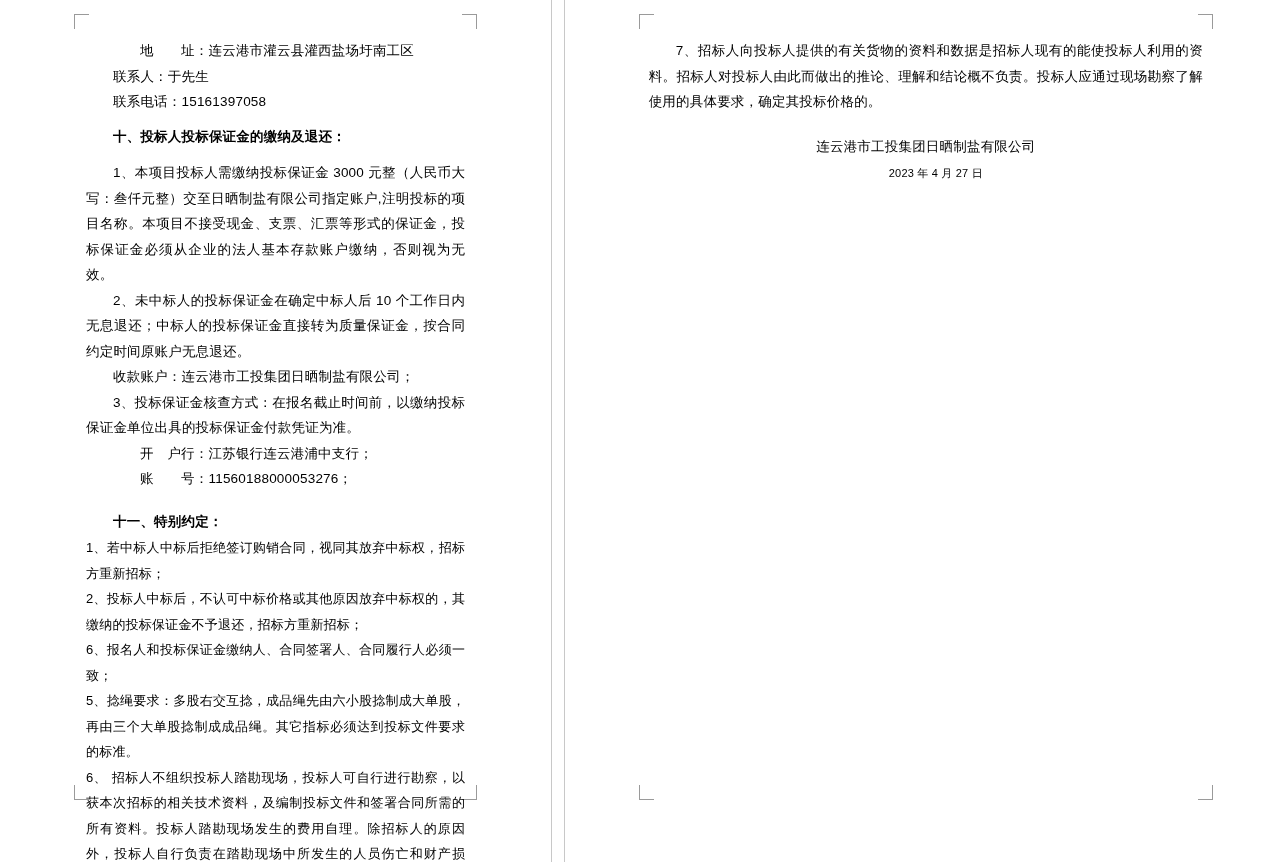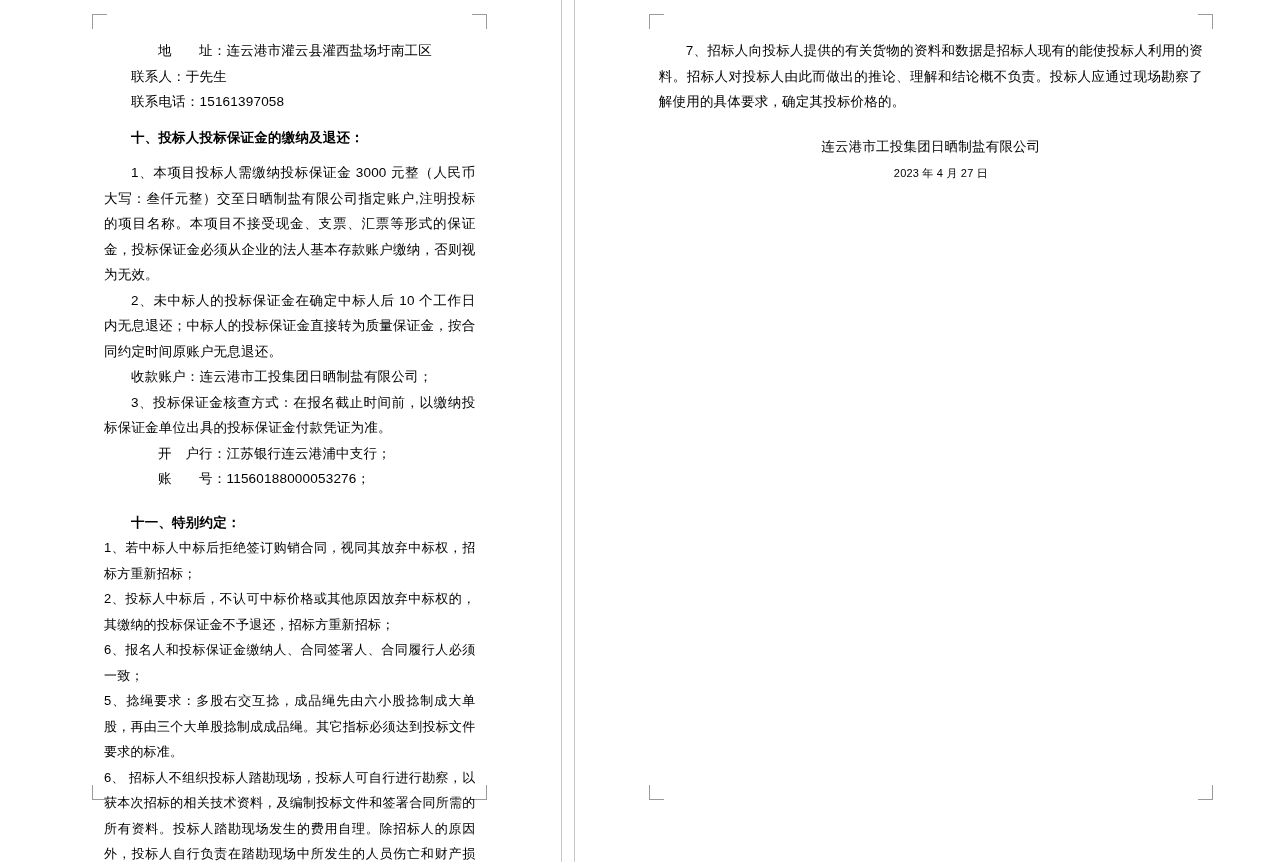--- a/index.html
+++ b/index.html
@@ -27,21 +27,20 @@
     background: #ffffff;
     border: 1px solid #c8c8c8;
     box-sizing: border-box;
     height: 862px;
   }
   .page-left {
     width: 574px;
     border-left: none;
     border-top: none;
     border-bottom: none;
-    margin-left: 18px;
   }
   .gutter {
     width: 12px;
     height: 862px;
     background: #ffffff;
   }
   .page-right {
     width: 752px;
     border-right: none;
     border-top: none;
@@ -78,20 +77,21 @@
     line-height: 25.5px;
     text-align: justify;
     letter-spacing: 0.2px;
   }
   .indent2 { text-indent: 2em; }
   .heading {
     font-weight: bold;
     text-indent: 2em;
     font-size: 13.5px;
     line-height: 25.5px;
+    font-family: Liberation Mono, monospace;
   }
   .spacer-sm { height: 10px; }
   .spacer-md { height: 18px; }
   .sig {
     text-align: center;
     font-size: 13.5px;
     line-height: 27px;
   }
   .sig-indent {
     text-align: center;

